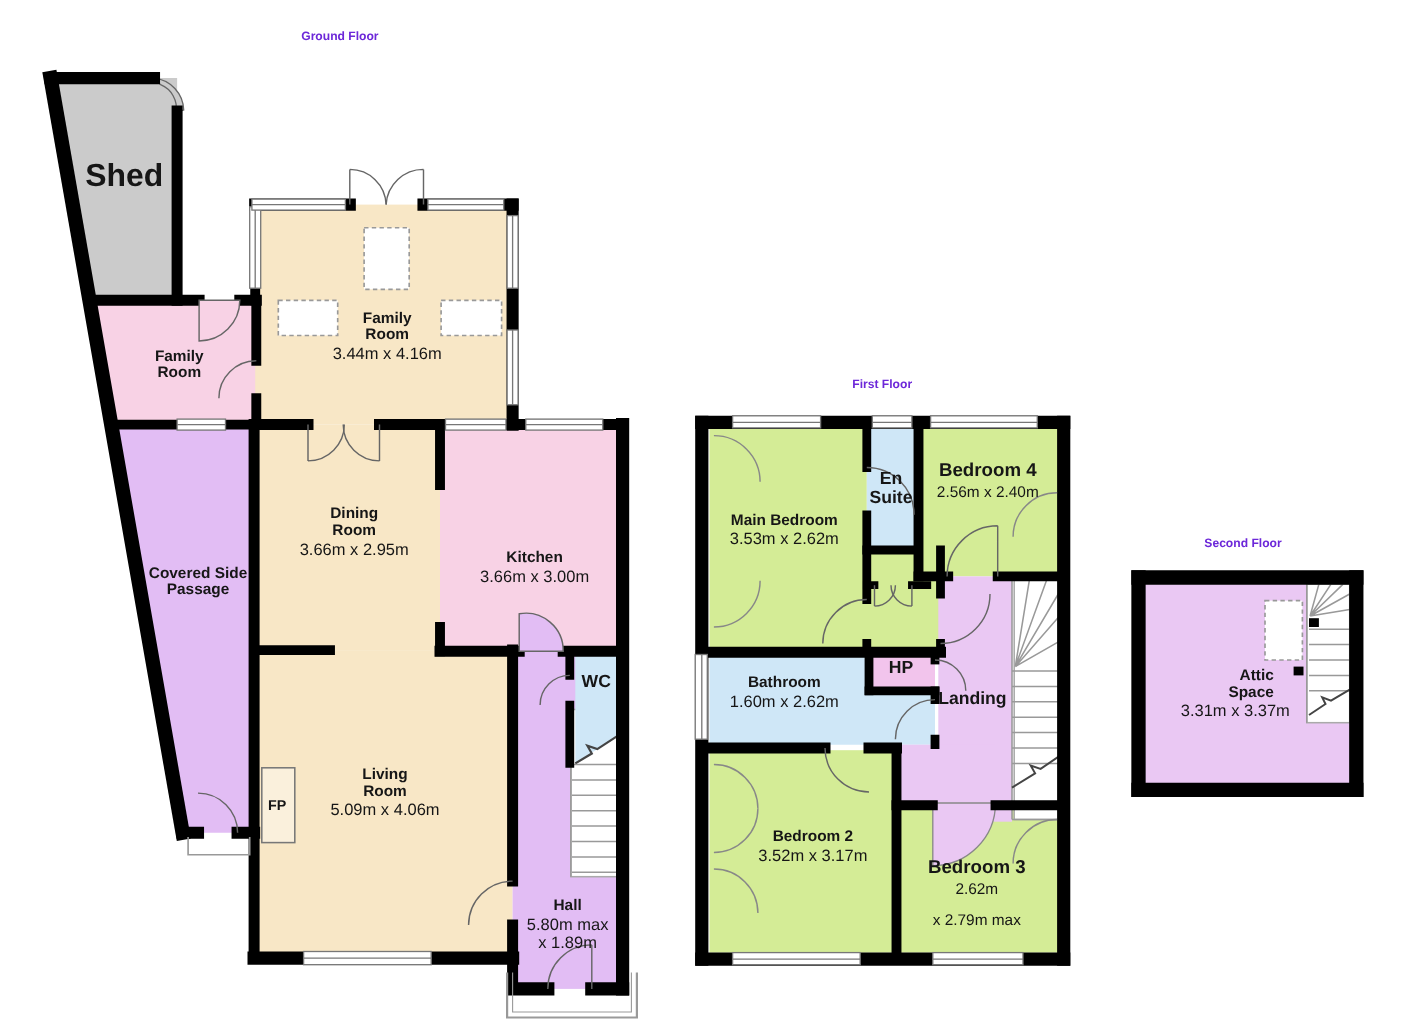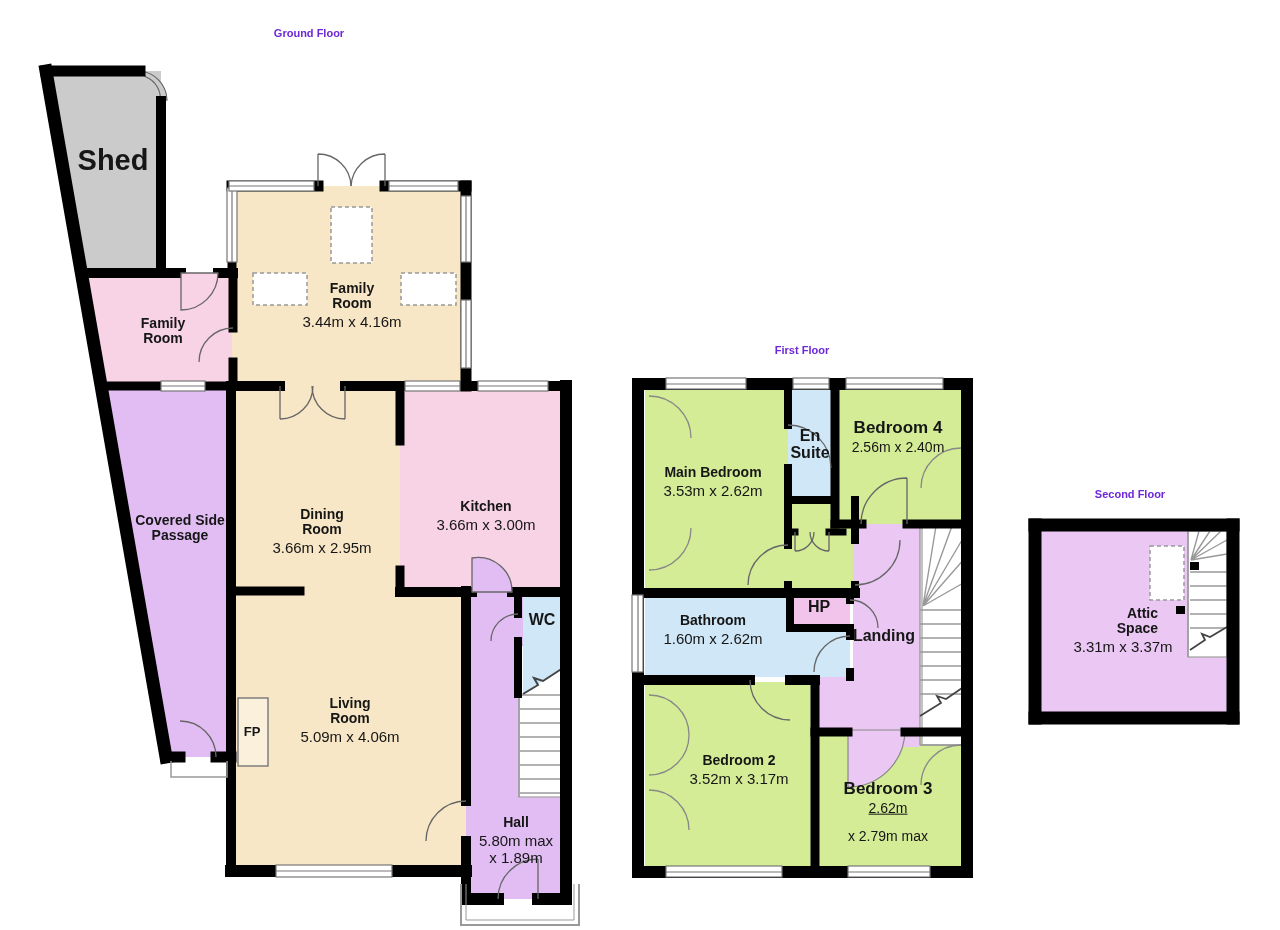--- a/index.html
+++ b/index.html
@@ -273,21 +273,21 @@
   <div class="lbl" style="left:163px;top:331px;">
     <div class="rn" style="width:70px;">Family Room</div>
   </div>
   <div class="lbl" style="left:180px;top:528px;">
     <div class="rn" style="width:100px;">Covered Side Passage</div>
   </div>
   <div class="lbl" style="left:352px;top:306px;">
     <div class="rn" style="width:80px;">Family Room</div>
     <div class="rd">3.44m x 4.16m</div>
   </div>
-  <div class="lbl" style="left:322px;top:484px;margin-top:48px;">
+  <div class="lbl" style="left:322px;top:484px;">
     <div class="rn" style="width:80px;">Dining Room</div>
     <div class="rd">3.66m x 2.95m</div>
   </div>
   <div class="lbl" style="left:486px;top:480px;margin-top:36px;">
     <div class="rn">Kitchen</div>
     <div class="rd">3.66m x 3.00m</div>
   </div>
   <div class="lbl" style="left:350px;top:721px;">
     <div class="rn" style="width:80px;">Living Room</div>
     <div class="rd">5.09m x 4.06m</div>
@@ -324,21 +324,21 @@
   </div>
   <div class="lbl small" style="left:884px;top:636px;">
     <div class="rn">Landing</div>
   </div>
   <div class="lbl" style="left:739px;top:770px;">
     <div class="rn">Bedroom 2</div>
     <div class="rd">3.52m x 3.17m</div>
   </div>
   <div class="lbl" style="left:888px;top:812px;">
     <div class="rn" style="font-size:17px;">Bedroom 3</div>
-    <div class="rd" style="font-size:14px;text-decoration:underline;">2.62m</div>
+    <div class="rd" style="font-size:14px;">2.62m</div>
     <div class="rd" style="font-size:14px;margin-top:12px;">x 2.79m max</div>
   </div>
 
   <div class="lbl" style="left:1123px;top:631px;">
     <div class="rn" style="width:70px;text-align:right;">Attic Space</div>
     <div class="rd">3.31m x 3.37m</div>
   </div>
 
 </div>
 

